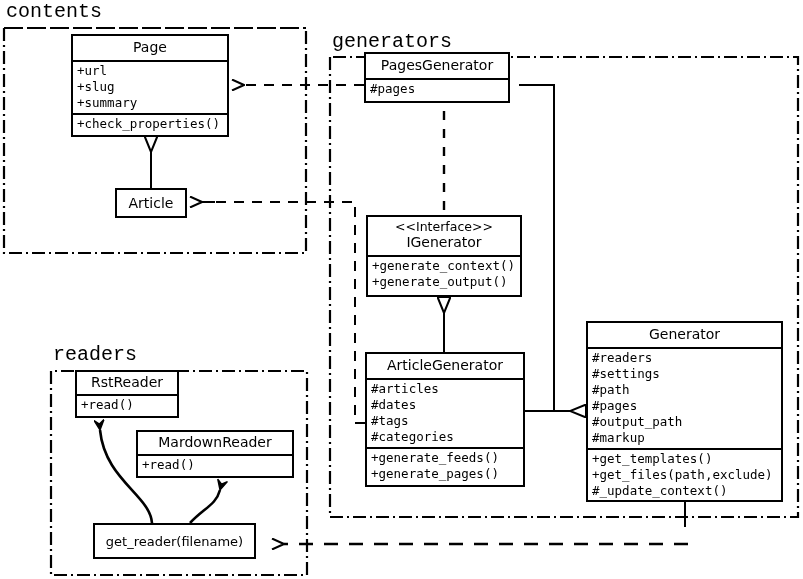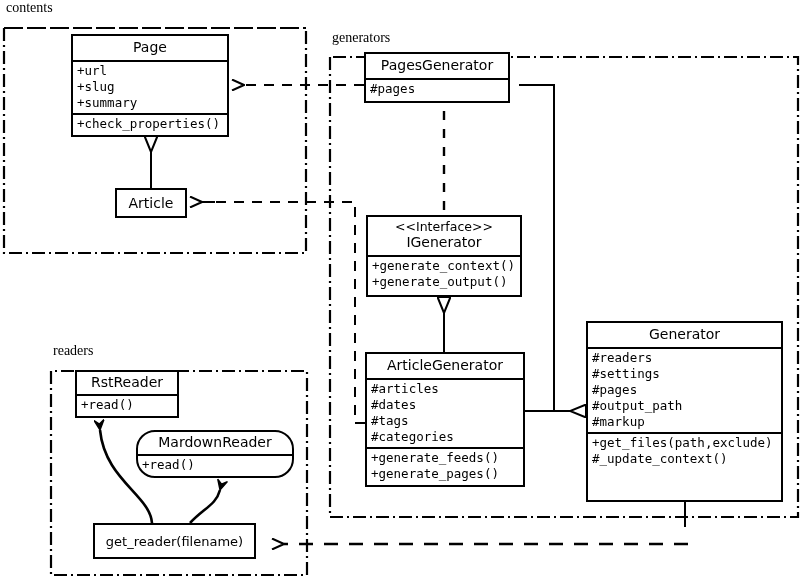--- a/index.html
+++ b/index.html
@@ -4,22 +4,22 @@
 <style>
   html,body{margin:0;padding:0;background:#ffffff;}
   body{
     font-family:"DejaVu Sans", sans-serif;
     width:803px;height:579px;position:relative;overflow:hidden;
     -webkit-font-smoothing:none;
   }
   #diagram{position:absolute;left:0;top:0;width:803px;height:579px;}
   .pkg-label{
     position:absolute;
-    font-family:Liberation Serif, serif;
-    font-size:14px;color:#000;white-space:nowrap;
+    font-family:Liberation Mono, monospace;
+    font-size:20px;color:#000;white-space:nowrap;
   }
   .uml-box{
     position:absolute;
     border:2px solid #000;
     background:#ffffff;
     box-sizing:border-box;
   }
   .uml-title{
     font-family:"DejaVu Sans", sans-serif;
     font-weight:normal;font-size:14px;
@@ -180,38 +180,40 @@
     <div class="uml-attr">+generate_feeds()</div>
     <div class="uml-attr">+generate_pages()</div>
   </div>
 </div>
 
 <div class="uml-box" style="left:586px;top:321px;width:197px;height:181px;">
   <div class="uml-title">Generator</div>
   <div class="uml-compartment">
     <div class="uml-attr">#readers</div>
     <div class="uml-attr">#settings</div>
+    <div class="uml-attr">#path</div>
     <div class="uml-attr">#pages</div>
     <div class="uml-attr">#output_path</div>
     <div class="uml-attr">#markup</div>
   </div>
   <div class="uml-compartment">
+    <div class="uml-attr">+get_templates()</div>
     <div class="uml-attr">+get_files(path,exclude)</div>
     <div class="uml-attr">#_update_context()</div>
   </div>
 </div>
 
 <div class="uml-box" style="left:75px;top:370px;width:104px;height:48px;">
   <div class="uml-title" style="padding:3px 4px 4px 4px;">RstReader</div>
   <div class="uml-compartment">
     <div class="uml-attr">+read()</div>
   </div>
 </div>
 
-<div class="uml-box" style="left:136px;top:430px;width:158px;height:48px;border-radius:19px;">
+<div class="uml-box" style="left:136px;top:430px;width:158px;height:48px;">
   <div class="uml-title" style="padding:3px 4px 4px 4px;">MardownReader</div>
   <div class="uml-compartment">
     <div class="uml-attr">+read()</div>
   </div>
 </div>
 
 <div class="plain-box" style="left:93px;top:523px;width:163px;height:36px;">
   <span>get_reader(filename)</span>
 </div>
 

